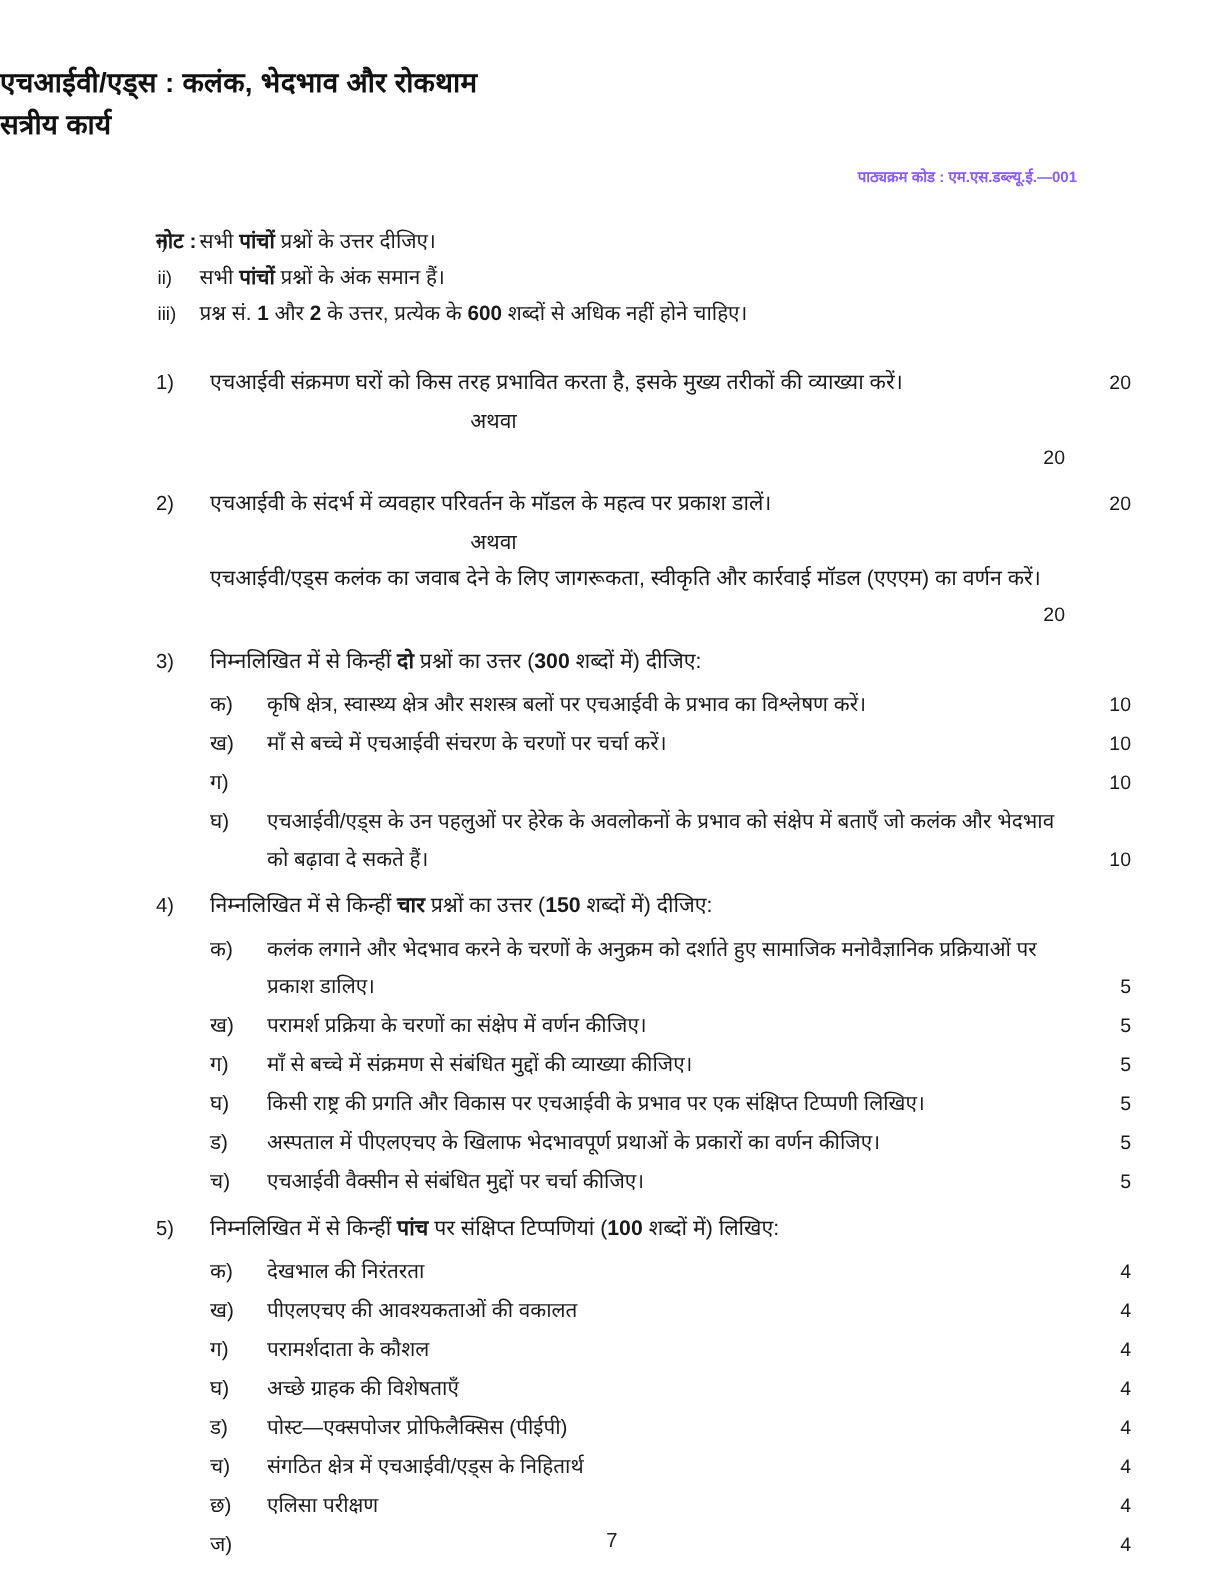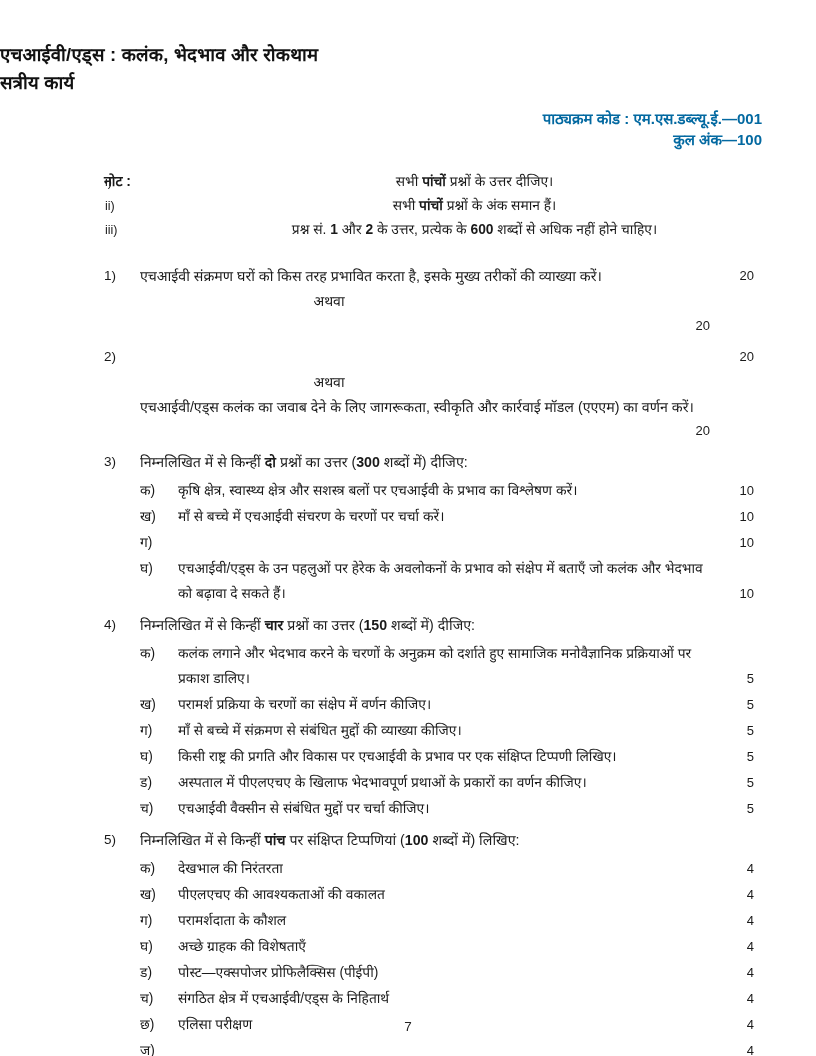--- a/index.html
+++ b/index.html
@@ -31,26 +31,26 @@
     line-height: 26px;
     letter-spacing: 0.2px;
     color: #111;
   }
   .title-line.second {
     margin-top: 2px;
   }
 
   .code-block {
     margin-top: 12px;
-    padding-right: 54px;
+    padding-right: 98px;
     text-align: right;
-    font-size: 15px;
+    font-size: 10px;
     font-weight: bold;
     line-height: 21px;
-    color: #0369a1;
+    color: #8b5cf6;
   }
 
   
   .note-block {
     margin-top: 20px;
     padding-left: 63px;
     position: relative;
   }
   .note-label {
     position: absolute;
@@ -70,21 +70,20 @@
     font-size: 13.8px;
   }
   .note-num {
     width: 28px;
     flex: 0 0 28px;
     font-size: 12.5px;
     font-style: normal;
   }
   .note-text {
     flex: 1 1 auto;
-    text-align: center;
   }
 
   
   .questions {
     margin-top: 22px;
     padding-left: 104px;
     padding-right: 62px;
   }
   .q {
     margin-bottom: 7px;
@@ -170,21 +169,20 @@
 
 <div class="page">
 
   <div class="title-block">
     <div class="title-line">एचआईवी/एड्स : कलंक, भेदभाव और रोकथाम</div>
     <div class="title-line second">सत्रीय कार्य</div>
   </div>
 
   <div class="code-block">
     <div>पाठ्यक्रम कोड : एम.एस.डब्ल्यू.ई.—001</div>
-    <div>कुल अंक—100</div>
   </div>
 
   <div class="note-block">
     <span class="note-label">नोट :</span>
     <div class="note-rows" id="note-rows">
         <div class="note-row">
           <span class="note-num">i)</span>
           <span class="note-text"><span>सभी </span><b>पांचों</b><span> प्रश्नों के उत्तर दीजिए।</span></span>
         </div>
         <div class="note-row">
@@ -206,21 +204,21 @@
         </div>
         <div class="alt">अथवा</div>
         <div class="q-main">
           <span class="q-num"></span>
           <span class="q-body"><span class="marks-line">20</span></span>
         </div>
       </div>
       <div class="q">
         <div class="q-main">
           <span class="q-num">2)</span>
-          <span class="q-body"><span class="marks">20</span></span>
+          <span class="q-body"><span>एचआईवी के संदर्भ में व्यवहार परिवर्तन के मॉडल के महत्व पर प्रकाश डालें।</span><span class="marks">20</span></span>
         </div>
         <div class="alt">अथवा</div>
         <div class="q-main">
           <span class="q-num"></span>
           <span class="q-body"><span>एचआईवी/एड्स कलंक का जवाब देने के लिए जागरूकता, स्वीकृति और कार्रवाई मॉडल (एएएम) का वर्णन करें।</span><span class="marks-line">20</span></span>
         </div>
       </div>
       <div class="q">
         <div class="q-main">
           <span class="q-num">3)</span>

